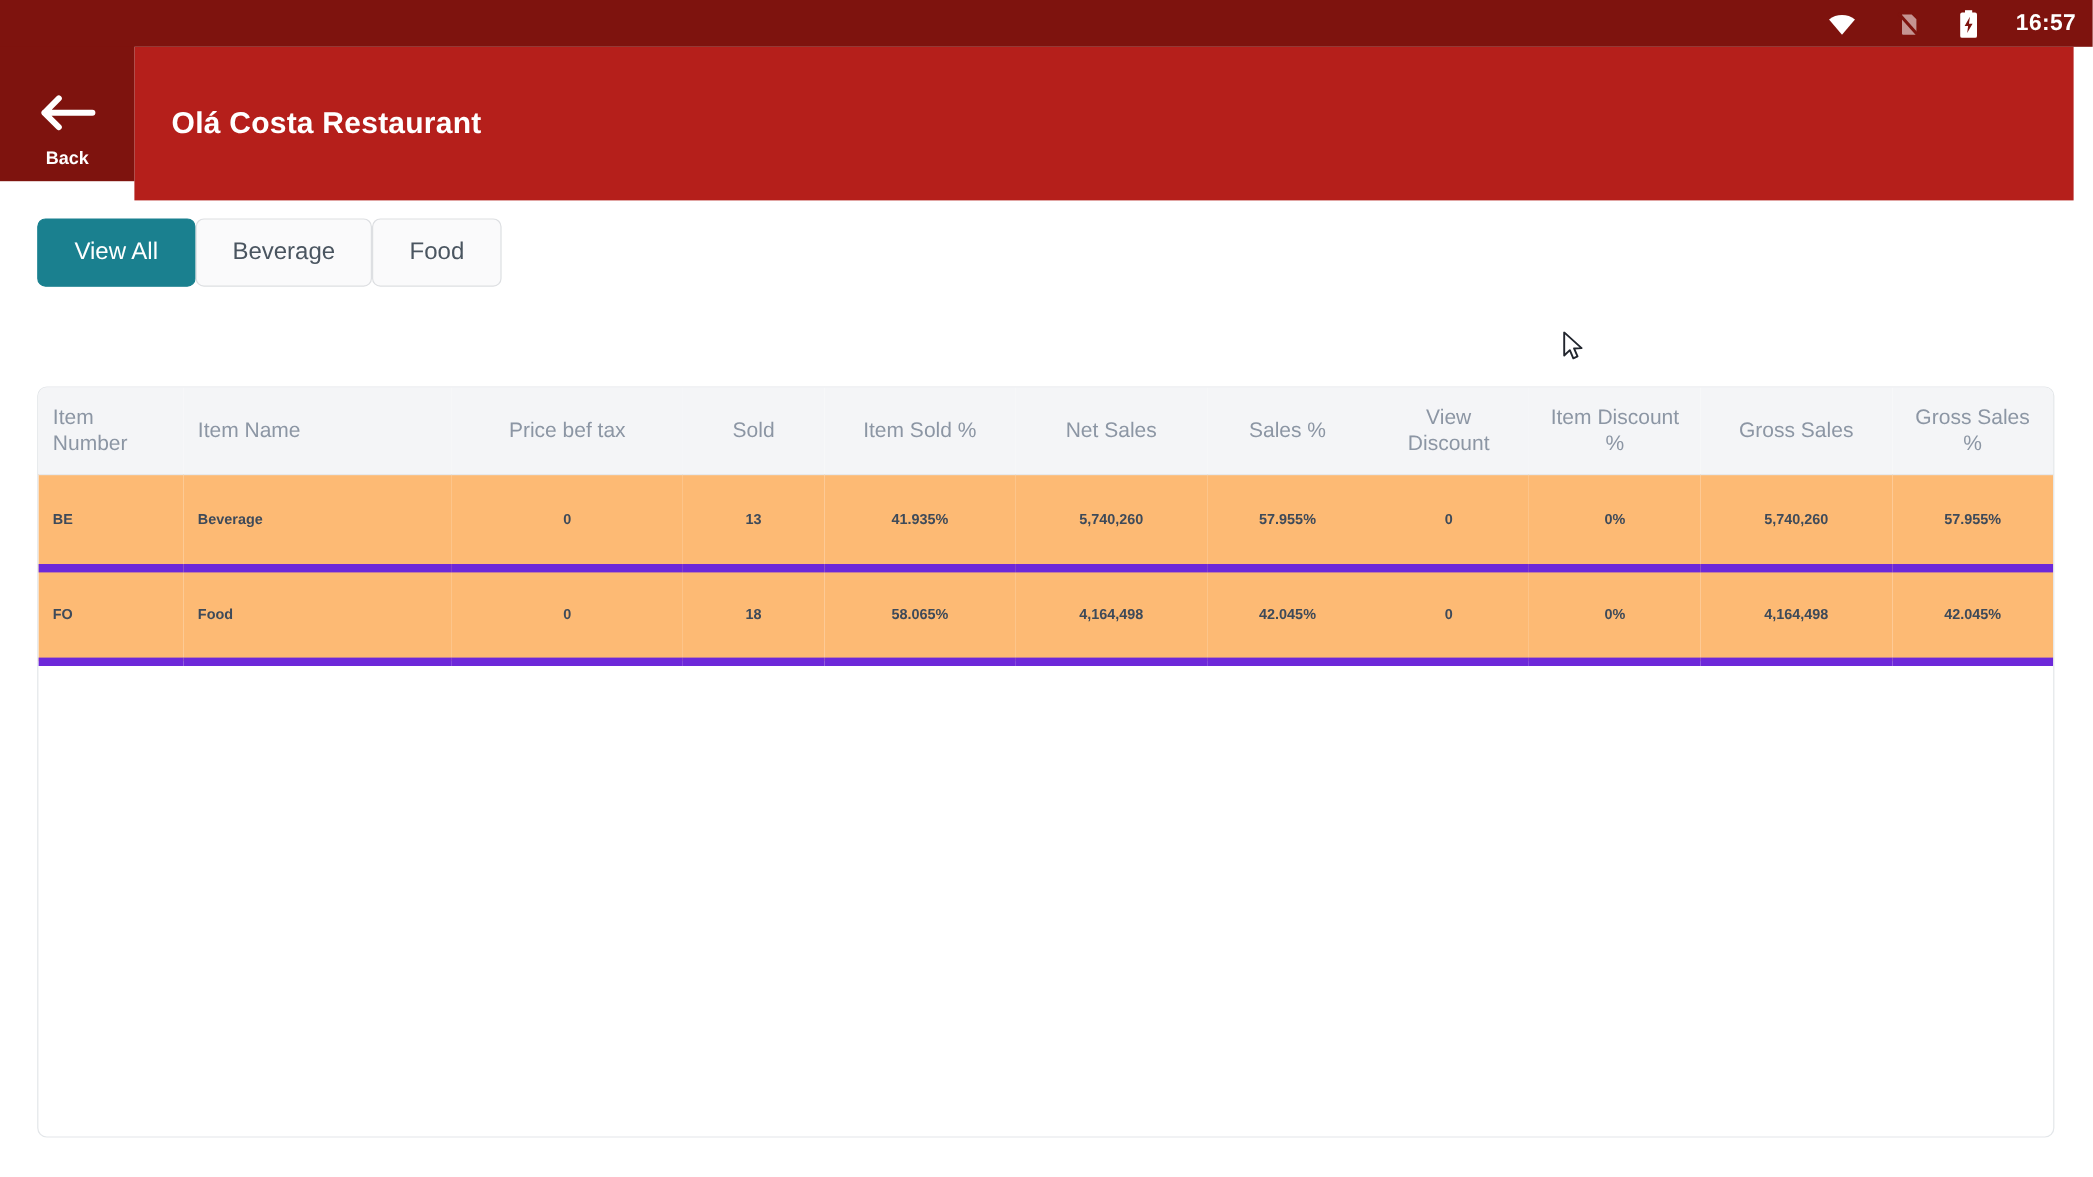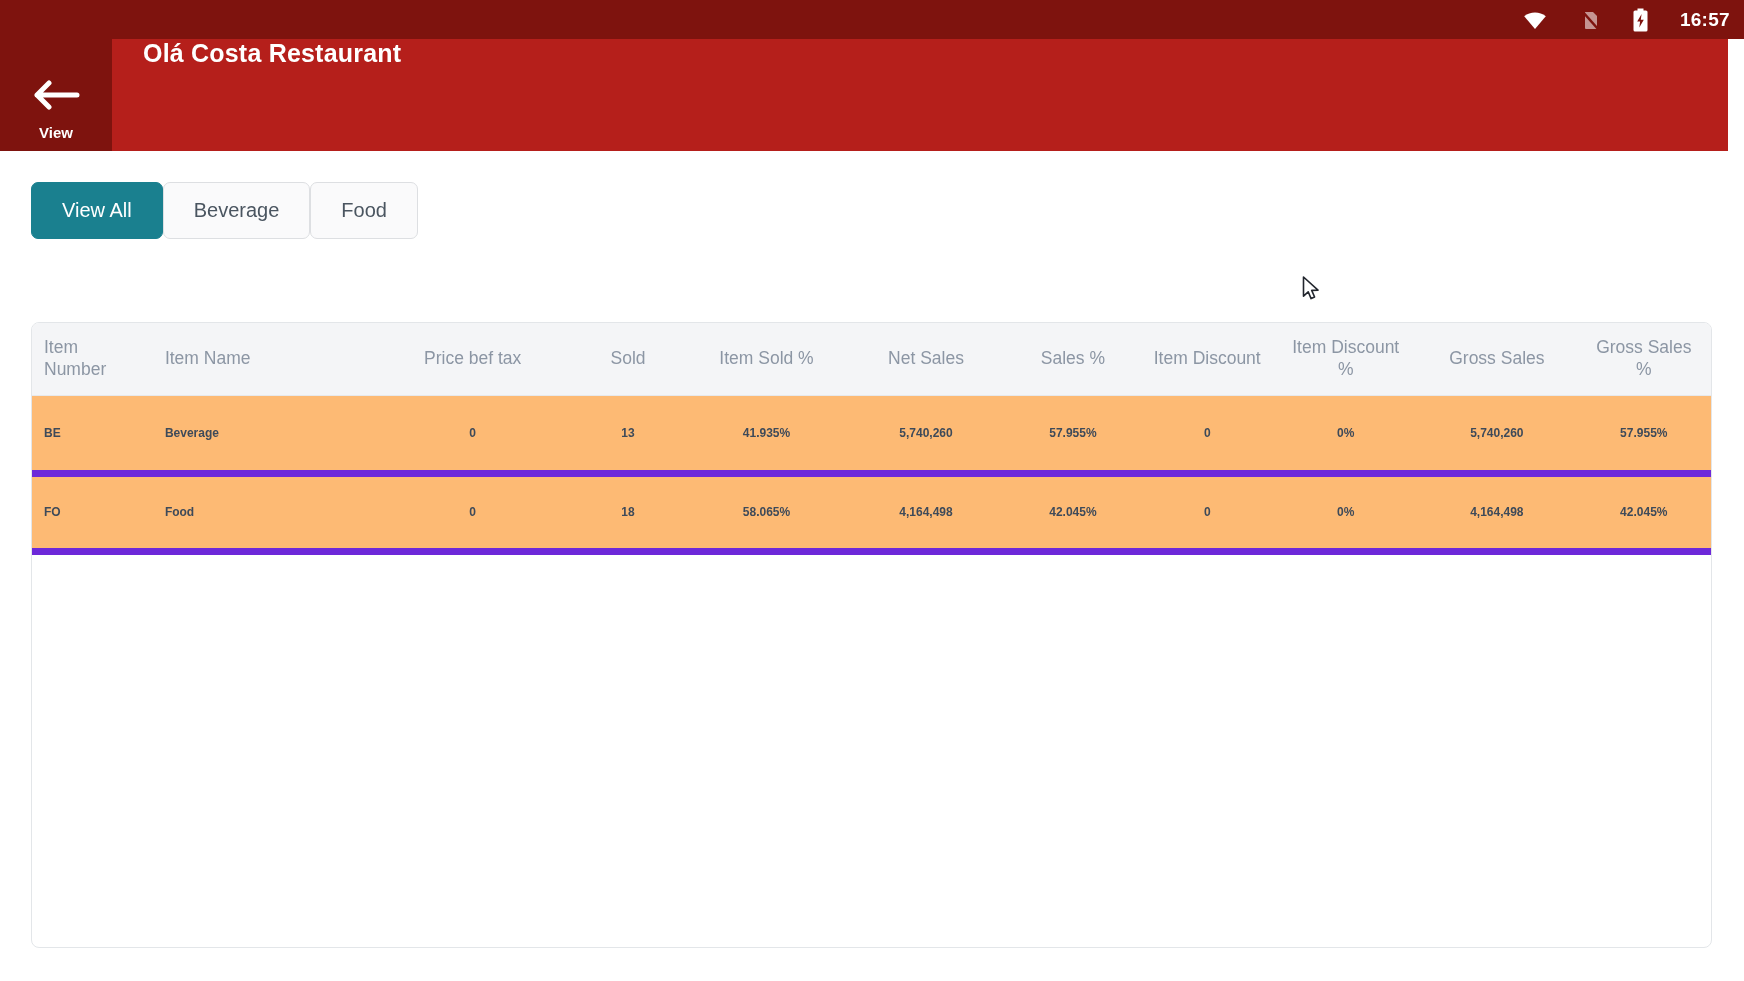--- a/index.html
+++ b/index.html
@@ -31,23 +31,23 @@
   .sicon{display:flex;align-items:center;}
   
   .back-block{
     position:absolute;top:0;left:0;width:112px;height:151px;
     background:var(--dark-red);z-index:4;
     display:flex;flex-direction:column;align-items:center;justify-content:flex-end;
     padding-bottom:10px;cursor:pointer;
   }
   .back-block .back-label{color:#fff;font-size:15px;font-weight:700;margin-top:10px;}
   .appbar{
-    position:absolute;top:39px;left:112px;right:16px;height:112px;
+    position:absolute;top:39px;left:112px;right:16px;height:128px;
     background:var(--brand-red);z-index:3;
-    display:flex;align-items:flex-start;
+    display:flex;align-items:center;
   }
   .appbar .title{
     color:#fff;font-size:25px;font-weight:700;margin-left:31px;letter-spacing:.2px;
   }
   .appbar .right{
     margin-left:auto;display:flex;align-items:center;
   }
   .hdr-divider{width:2px;height:52px;background:#fff;margin-right:28px;}
   .biz-label{color:#fff;font-size:21px;margin-right:26px;}
   .biz-value{color:#fff;font-size:21px;margin-right:18px;}
@@ -125,21 +125,21 @@
   </span>
   <span class="time">16:57</span>
 </div>
 
 <div class="back-block">
   <span>
     <svg width="48" height="30" viewBox="0 0 48 30">
       <path d="M45 15 H5 M17 3 L5 15 L17 27" fill="none" stroke="#ffffff" stroke-width="5" stroke-linecap="round" stroke-linejoin="round"></path>
     </svg>
   </span>
-  <span class="back-label">View</span>
+  <span class="back-label">Back</span>
 </div>
 
 <div class="appbar">
   <span class="title">Olá Costa Restaurant</span>
 </div>
 
 <div class="chips">
   <div class="chip active">View All</div>
   <div class="chip">Beverage</div>
   <div class="chip">Food</div>
@@ -162,21 +162,21 @@
     </colgroup>
     <thead>
       <tr>
         <th class="al">Item Number</th>
         <th class="al">Item Name</th>
         <th class="ar">Price bef tax</th>
         <th class="ac">Sold</th>
         <th class="ar">Item Sold %</th>
         <th class="ar">Net Sales</th>
         <th class="ar">Sales %</th>
-        <th class="ac">Item Discount</th>
+        <th class="ac">View Discount</th>
         <th class="ac">Item Discount %</th>
         <th class="ar">Gross Sales</th>
         <th class="ac">Gross Sales %</th>
       </tr>
     </thead>
     <tbody>
       <tr>
         <td class="al">BE</td>
         <td class="al">Beverage</td>
         <td class="ar">0</td>

